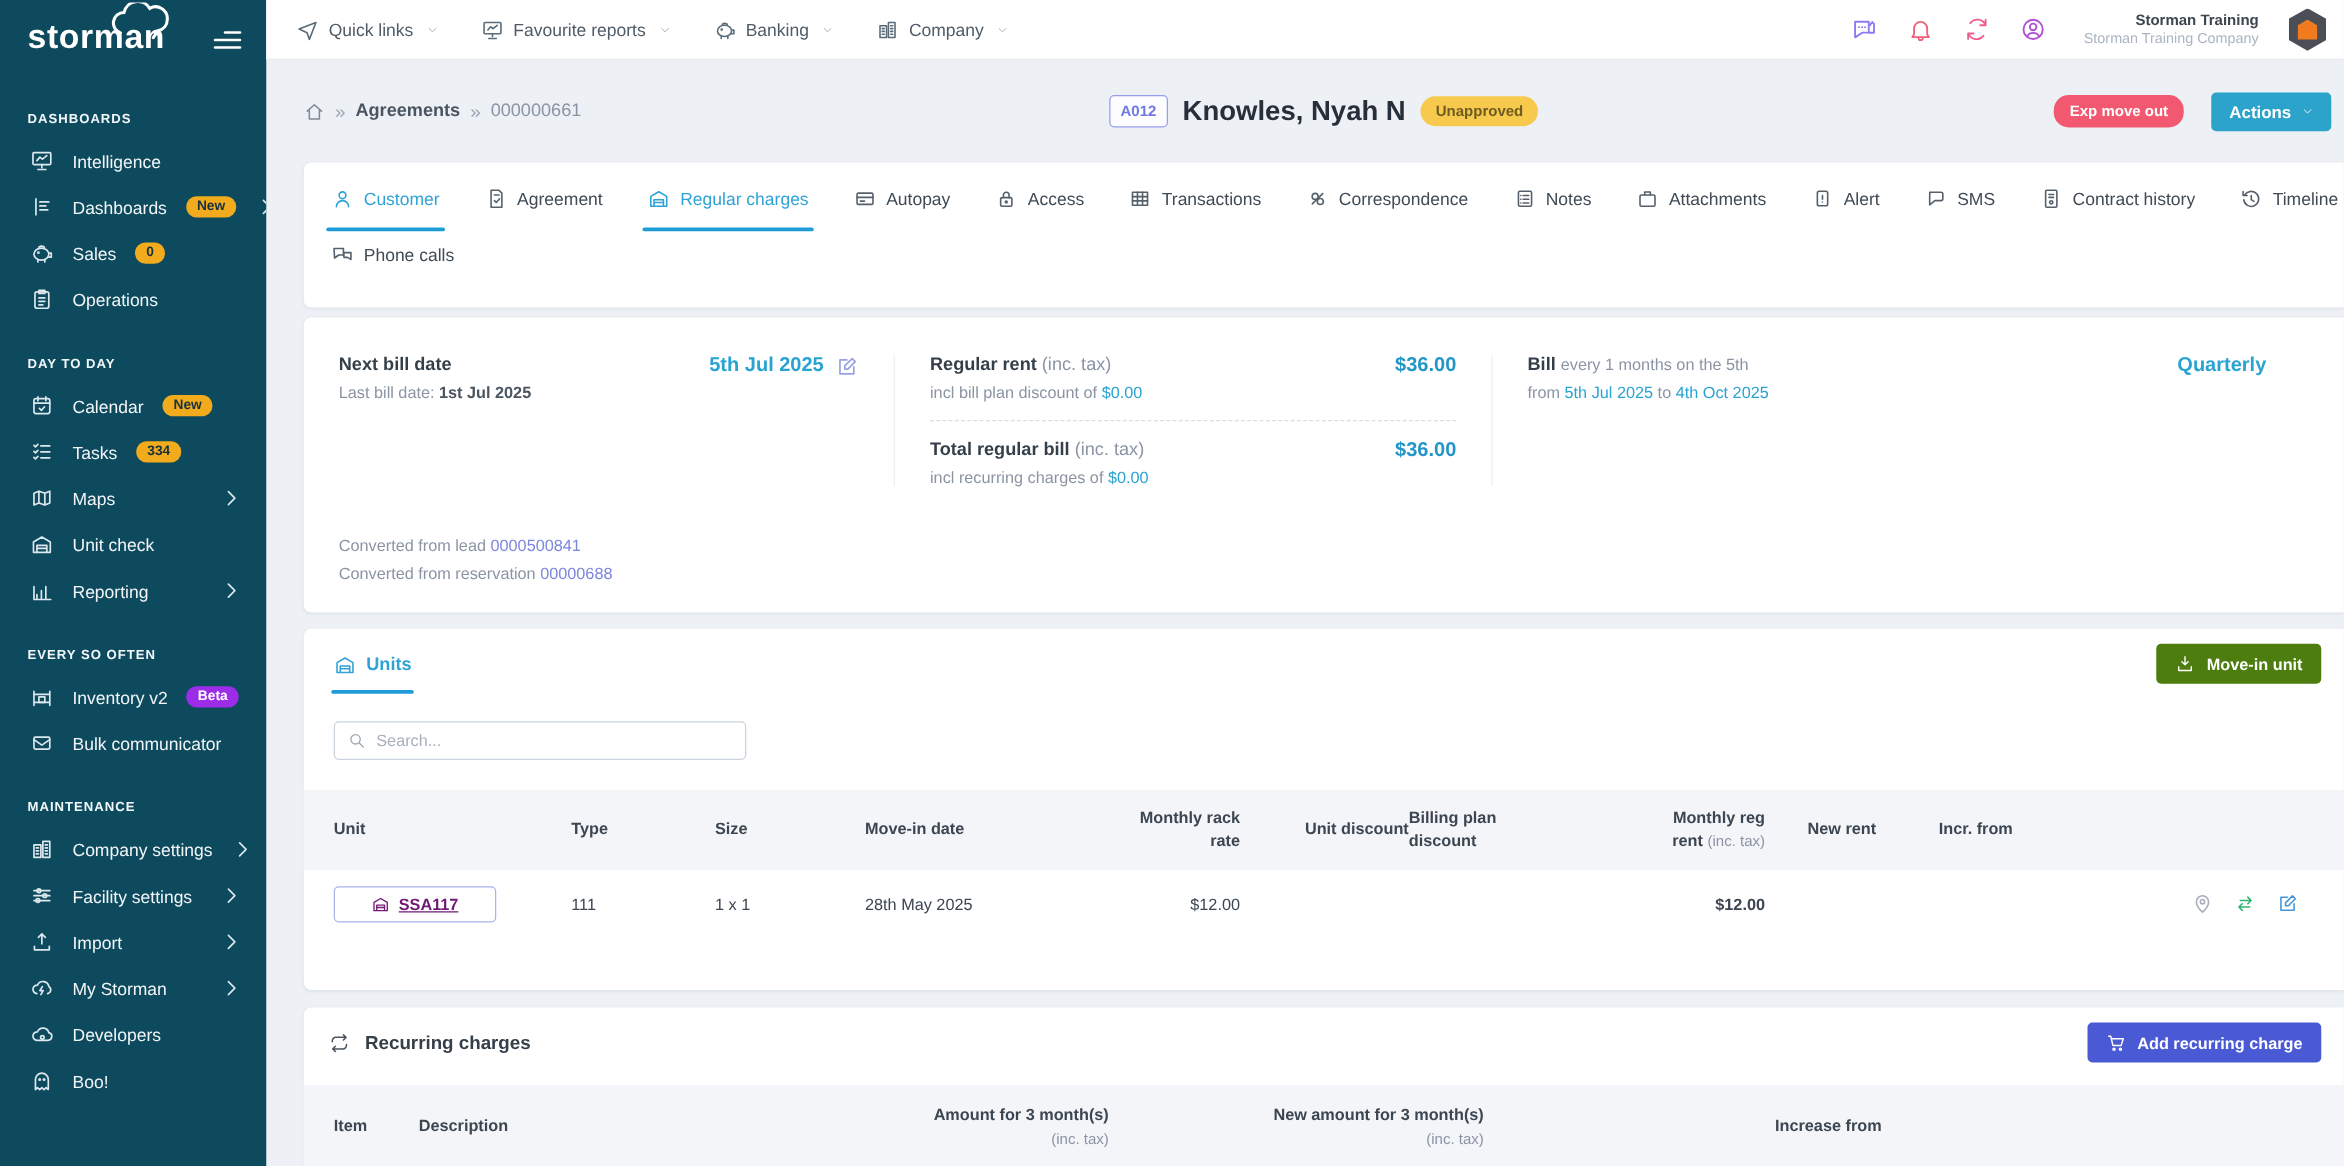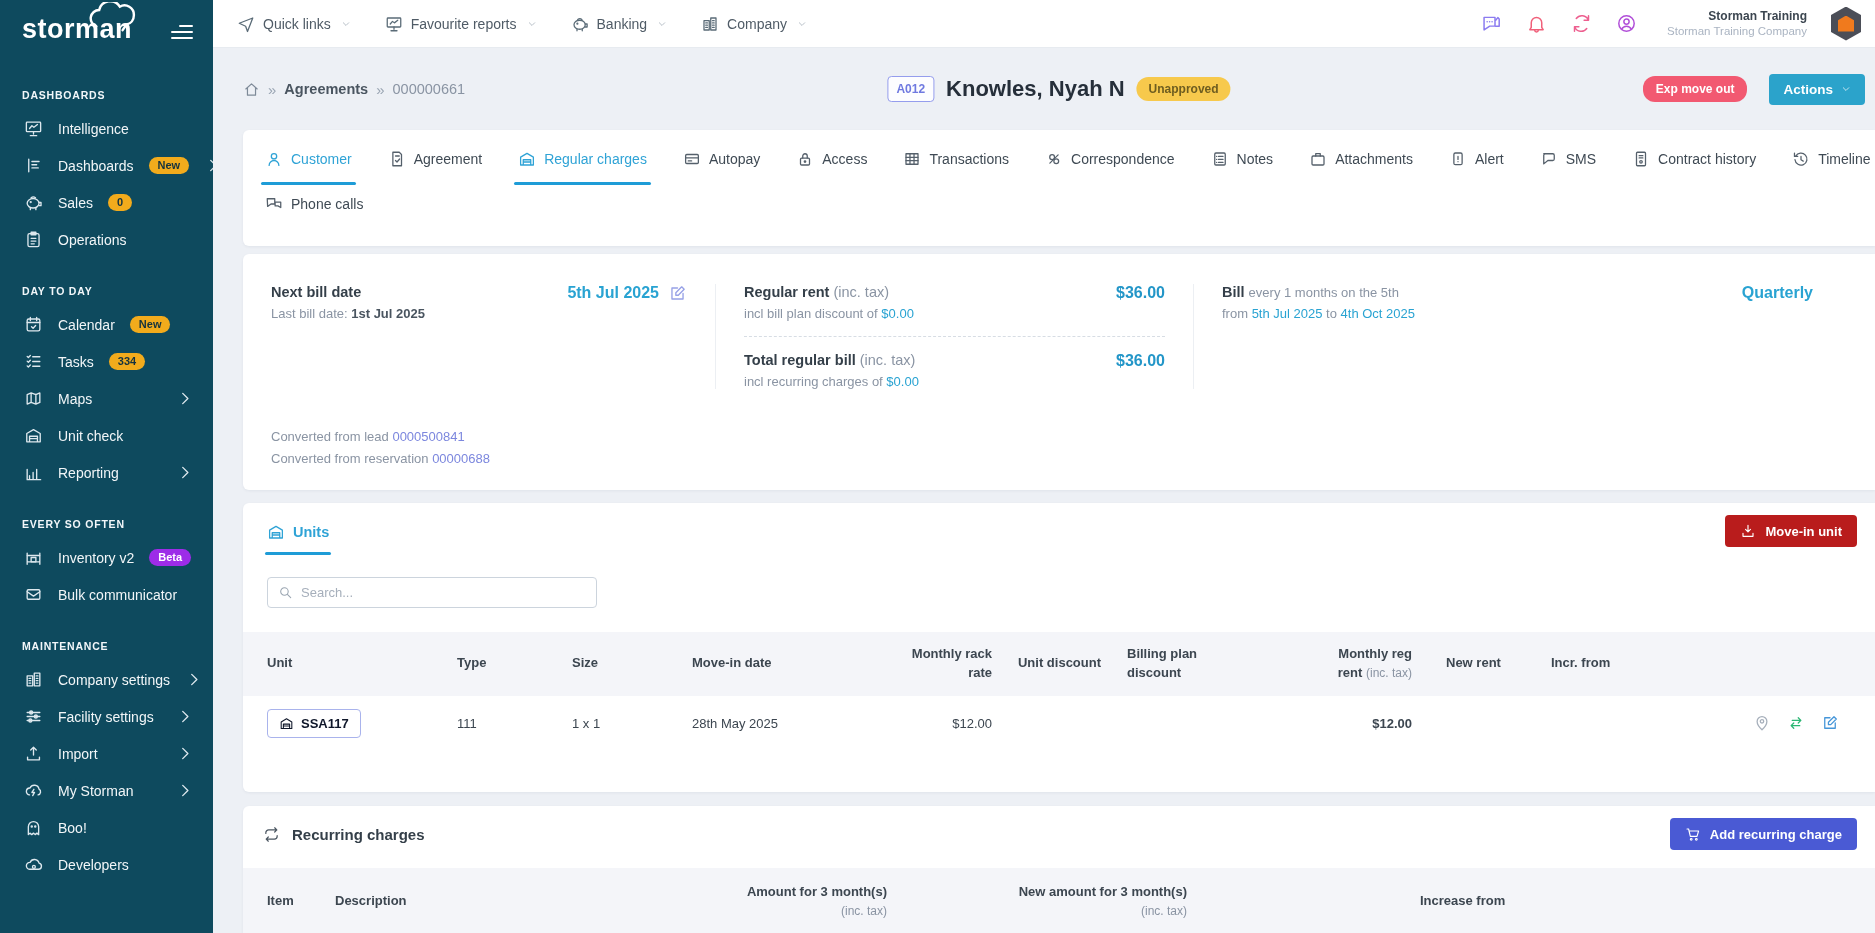--- a/index.html
+++ b/index.html
@@ -87,35 +87,35 @@
   .converted { margin-top:40px; padding:0 28px; font-size:13px; color:#8a94a3; }
   .converted div + div { margin-top:7px; }
   .link { color:#7c87de; cursor:pointer; }
 
   
   .units-card { height:289px; padding-top:12px; margin-bottom:14px; }
   .units-head { display:flex; justify-content:space-between; align-items:flex-start; padding:0 18px 0 24px; }
   .units-tab { position:relative; display:flex; align-items:center; gap:8px; font-size:14.5px; color:#2fa3d6; font-weight:bold; margin-top:8px; cursor:pointer; }
   .units-tab .ic { width:18px; height:18px; }
   .units-tab::after { content:""; position:absolute; left:-2px; right:-2px; bottom:-14px; height:3px; background:#1e9cd7; border-radius:2px; }
-  .btn-blue { background:#b91c1c; color:#fff; font-size:13px; font-weight:bold; border:none; border-radius:4px; padding:8px 15px; display:flex; align-items:center; gap:9px; cursor:pointer; }
+  .btn-blue { background:#4d7c0f; color:#fff; font-size:13px; font-weight:bold; border:none; border-radius:4px; padding:8px 15px; display:flex; align-items:center; gap:9px; cursor:pointer; }
   .btn-blue .ic { width:16px; height:16px; color:#fff; }
   .search-box { margin:30px 0 0 24px; width:330px; height:31px; border:1px solid #ccd4dd; border-radius:4px; display:flex; align-items:center; padding:0 10px; gap:8px; background:#fff; }
   .search-box .ic { width:15px; height:15px; color:#9aa5b1; }
   .search-box input { border:none; outline:none; flex:1; font-size:13px; color:#4a5560; font-family:inherit; background:transparent; }
   .search-box input::placeholder { color:#a6afbb; }
   .thead { margin-top:24px; background:#f4f5f9; display:flex; align-items:center; padding:13px 24px; font-size:13px; font-weight:bold; color:#3c4650; line-height:1.45; }
   .trow { display:flex; align-items:center; padding:13px 24px; font-size:13px; color:#3c4650; }
   .col-unit { width:190px; } .col-type { width:115px; } .col-size { width:120px; } .col-movein { width:170px; }
-  .col-rack { width:130px; text-align:right; } .col-udisc { width:135px; text-align:center; }
+  .col-rack { width:130px; text-align:right; } .col-udisc { width:135px; text-align:right; }
   .col-bdisc { width:145px; text-align:left; } .col-reg { width:140px; text-align:right; }
   .col-new { width:115px; padding-left:34px; } .col-incr { width:110px; padding-left:24px; }
   .col-actions { flex:1; display:flex; justify-content:flex-end; gap:16px; padding-right:12px; }
   .subtax { font-weight:normal; color:#8a94a3; font-size:12px; }
-  .unit-chip { display:inline-flex; align-items:center; gap:7px; border:1px solid #a9b3ec; border-radius:4px; padding:6px 11px; color:#0f172a; font-weight:bold; cursor:pointer; background:#fff; }
+  .unit-chip { display:inline-flex; align-items:center; gap:7px; border:1px solid #a9b3ec; border-radius:4px; padding:6px 29px; color:#701a75; font-weight:bold; cursor:pointer; background:#fff;text-decoration:underline; }
   .unit-chip .ic { width:15px; height:15px; }
   .act-ic { width:18px; height:18px; cursor:pointer; }
   .bold { font-weight:bold; }
 
   
   .recurring-card { height:200px; padding-top:12px; }
   .rec-head { display:flex; justify-content:space-between; align-items:center; padding:0 18px 0 20px; }
   .rec-title { display:flex; align-items:center; gap:12px; font-size:15px; font-weight:bold; color:#343f49; }
   .rec-title .ic { width:17px; height:17px; color:#4a5560; }
   .btn-indigo { background:#4a5ad4; color:#fff; font-size:13px; font-weight:bold; border:none; border-radius:4px; padding:8px 15px; display:flex; align-items:center; gap:9px; cursor:pointer; }
@@ -327,35 +327,35 @@
       <span class="lbl">My Storman</span>
       <span class="ic chev">
           <svg viewBox="0 0 24 24" fill="none" stroke="currentColor" stroke-width="1.7" stroke-linecap="round" stroke-linejoin="round">
             <path d="M8.5 5.5l6.5 6.5-6.5 6.5"></path>
           </svg>
         </span>
     </div>
     <div class="side-item">
       <span class="ic">
           <svg viewBox="0 0 24 24" fill="none" stroke="currentColor" stroke-width="1.7" stroke-linecap="round" stroke-linejoin="round">
+            <path d="M7 18a4.3 4.3 0 1 1 .6-8.6A6 6 0 0 1 19 10.3 3.9 3.9 0 0 1 18 18H7z"></path>
+            <circle cx="12.5" cy="15" r="1.8"></circle>
+          </svg>
+        </span>
+      <span class="lbl">Developers</span>
+    </div>
+    <div class="side-item">
+      <span class="ic">
+          <svg viewBox="0 0 24 24" fill="none" stroke="currentColor" stroke-width="1.7" stroke-linecap="round" stroke-linejoin="round">
             <path d="M5.5 21V11a6.5 6.5 0 0 1 13 0v10l-2.2-1.9-2.2 1.9-2.1-1.9-2.2 1.9-2.3-1.9z"></path>
             <circle cx="9.8" cy="10.8" r=".7"></circle>
             <circle cx="14.2" cy="10.8" r=".7"></circle>
           </svg>
         </span>
       <span class="lbl">Boo!</span>
-    </div>
-    <div class="side-item">
-      <span class="ic">
-          <svg viewBox="0 0 24 24" fill="none" stroke="currentColor" stroke-width="1.7" stroke-linecap="round" stroke-linejoin="round">
-            <path d="M7 18a4.3 4.3 0 1 1 .6-8.6A6 6 0 0 1 19 10.3 3.9 3.9 0 0 1 18 18H7z"></path>
-            <circle cx="12.5" cy="15" r="1.8"></circle>
-          </svg>
-        </span>
-      <span class="lbl">Developers</span>
     </div>
   </div>
 </div>
 
 <div class="main">
 
   <div class="topnav">
     <div class="nav-item">
       <span class="ic">
           <svg viewBox="0 0 24 24" fill="none" stroke="currentColor" stroke-width="1.7" stroke-linecap="round" stroke-linejoin="round">

